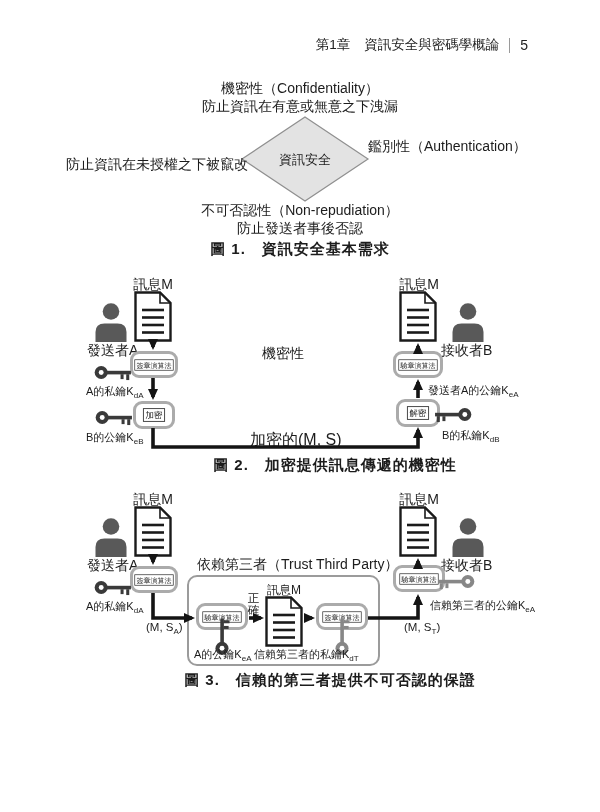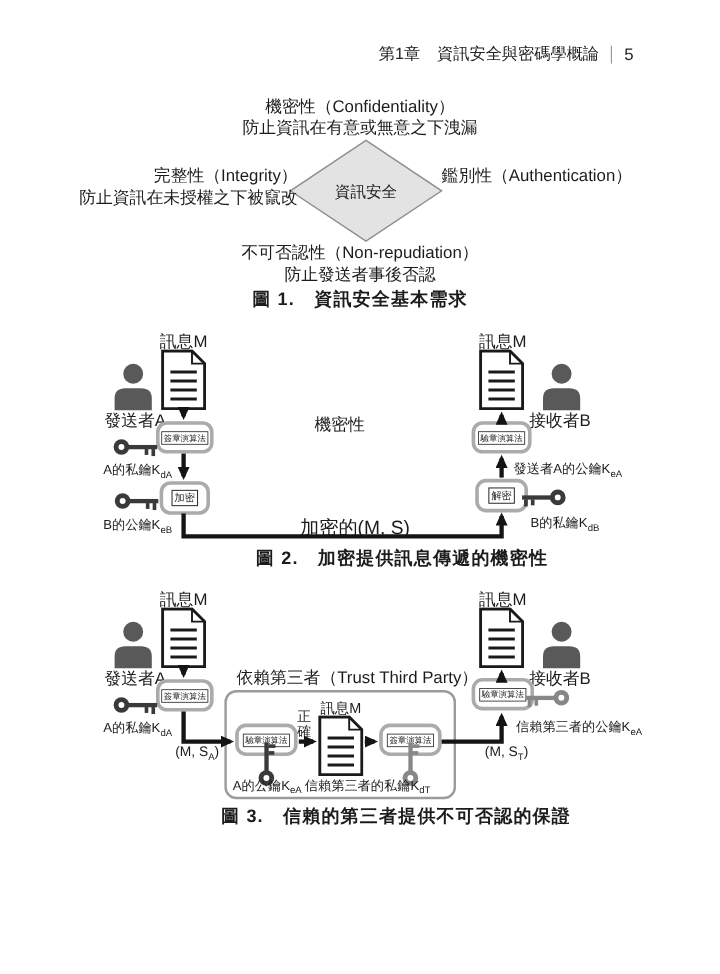--- a/index.html
+++ b/index.html
@@ -70,21 +70,20 @@
   </div>
 
   <div class="lbl lbl-c" style="left:150px;top:80px;width:300px;">機密性（Confidentiality）</div>
   <div class="lbl lbl-c" style="left:150px;top:98px;width:300px;">防止資訊在有意或無意之下洩漏</div>
 
   <svg class="icon" style="left:238px;top:113px;" width="134" height="92">
     <polygon points="67,4 130,46 67,88 4,46" stroke="#8f8f8f" stroke-width="1.2" fill="#e3e3e3"></polygon>
   </svg>
   <div class="lbl lbl-c" style="left:240px;top:151px;width:130px;font-size:13px;">資訊安全</div>
 
-  <div class="lbl" style="left:60px;top:138px;width:188px;text-align:right;">完整性（Integrity）</div>
   <div class="lbl" style="left:60px;top:156px;width:188px;text-align:right;">防止資訊在未授權之下被竄改</div>
 
   <div class="lbl" style="left:368px;top:138px;">鑑別性（Authentication）</div>
 
   <div class="lbl lbl-c" style="left:150px;top:202px;width:300px;">不可否認性（Non-repudiation）</div>
   <div class="lbl lbl-c" style="left:150px;top:220px;width:300px;">防止發送者事後否認</div>
 
   <div class="caption" style="left:150px;top:240px;width:300px;">圖 1.　資訊安全基本需求</div>
 
   <div class="lbl lbl-c" style="left:133px;top:276px;width:40px;">訊息M</div>

